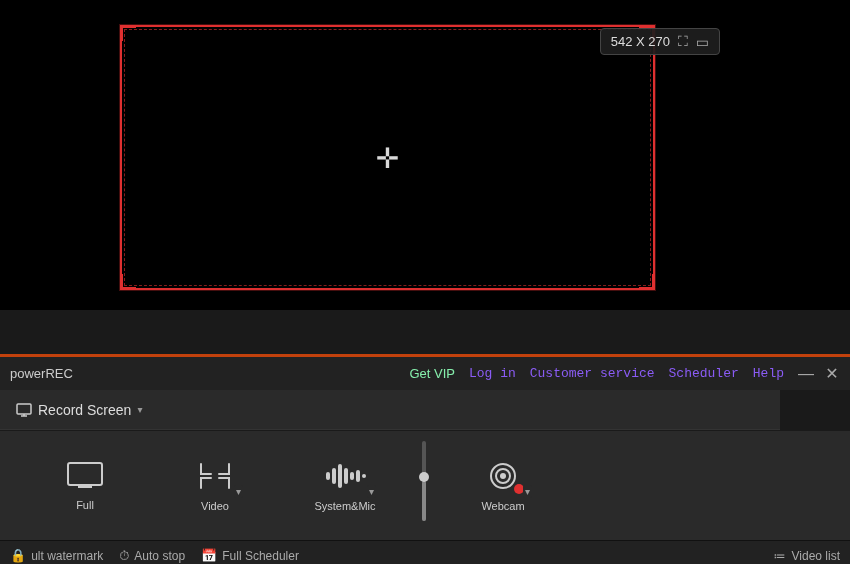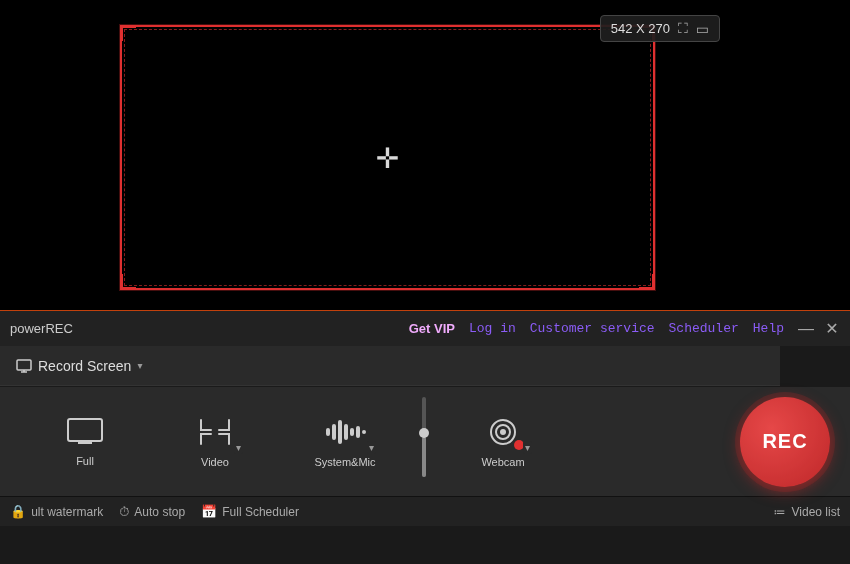--- a/index.html
+++ b/index.html
@@ -57,21 +57,21 @@
     .move-icon {
       font-size: 28px;
       color: #fff;
       opacity: 0.85;
       cursor: move;
       user-select: none;
     }
 
     .dimension-badge {
       position: absolute;
-      top: 15px;
+      top: 28px;
       right: 130px;
       background: rgba(30,30,30,0.92);
       border: 1px solid #444;
       border-radius: 4px;
       padding: 4px 10px;
       font-size: 13px;
       color: #ddd;
       display: flex;
       align-items: center;
       gap: 8px;
@@ -84,40 +84,41 @@
     }
 
     
     .title-bar {
       width: 850px;
       height: 36px;
       background: #222;
       display: flex;
       align-items: center;
       padding: 0 10px;
-      border-top: 1px solid #c2410c;
+      border-top: 3px solid #c2410c;
+      margin-top: 44px;
     }
 
     .app-name {
       font-size: 13px;
       color: #ccc;
       font-weight: 500;
       flex: 1;
     }
 
     .title-bar-nav {
       display: flex;
       align-items: center;
       gap: 14px;
       font-size: 13px;
     }
 
     .get-vip {
-      color: #f0abfc;
-      font-weight: 700;
+      color: #86efac;
+      font-weight: 400;
       cursor: pointer;
     }
 
     .nav-item {
       color: #8b5cf6;
       cursor: pointer;
       font-family: Liberation Mono, monospace;
     }
 
     .win-controls {
@@ -434,25 +435,20 @@
         <circle cx="19" cy="16" r="12" stroke="#ccc" stroke-width="2" fill="none"></circle>
         <circle cx="19" cy="16" r="7" stroke="#ccc" stroke-width="2" fill="none"></circle>
         <circle cx="19" cy="16" r="3" fill="#ccc"></circle>
       </svg>
       <span class="webcam-dot"></span>
       <span class="dropdown-trigger">▾</span>
     </div>
     <span class="control-label">Webcam</span>
   </div>
 
-  <div class="rec-area">
-    <button class="rec-button">
-      <span class="rec-text">REC</span>
-    </button>
-  </div>
 </div>
 
 <div class="status-bar">
   <div class="status-item">
     <span class="status-icon">🔒</span>
     <span>ult watermark</span>
   </div>
   <div class="status-item">
     <span class="status-icon">⏱</span>
     <span>Auto stop</span>

